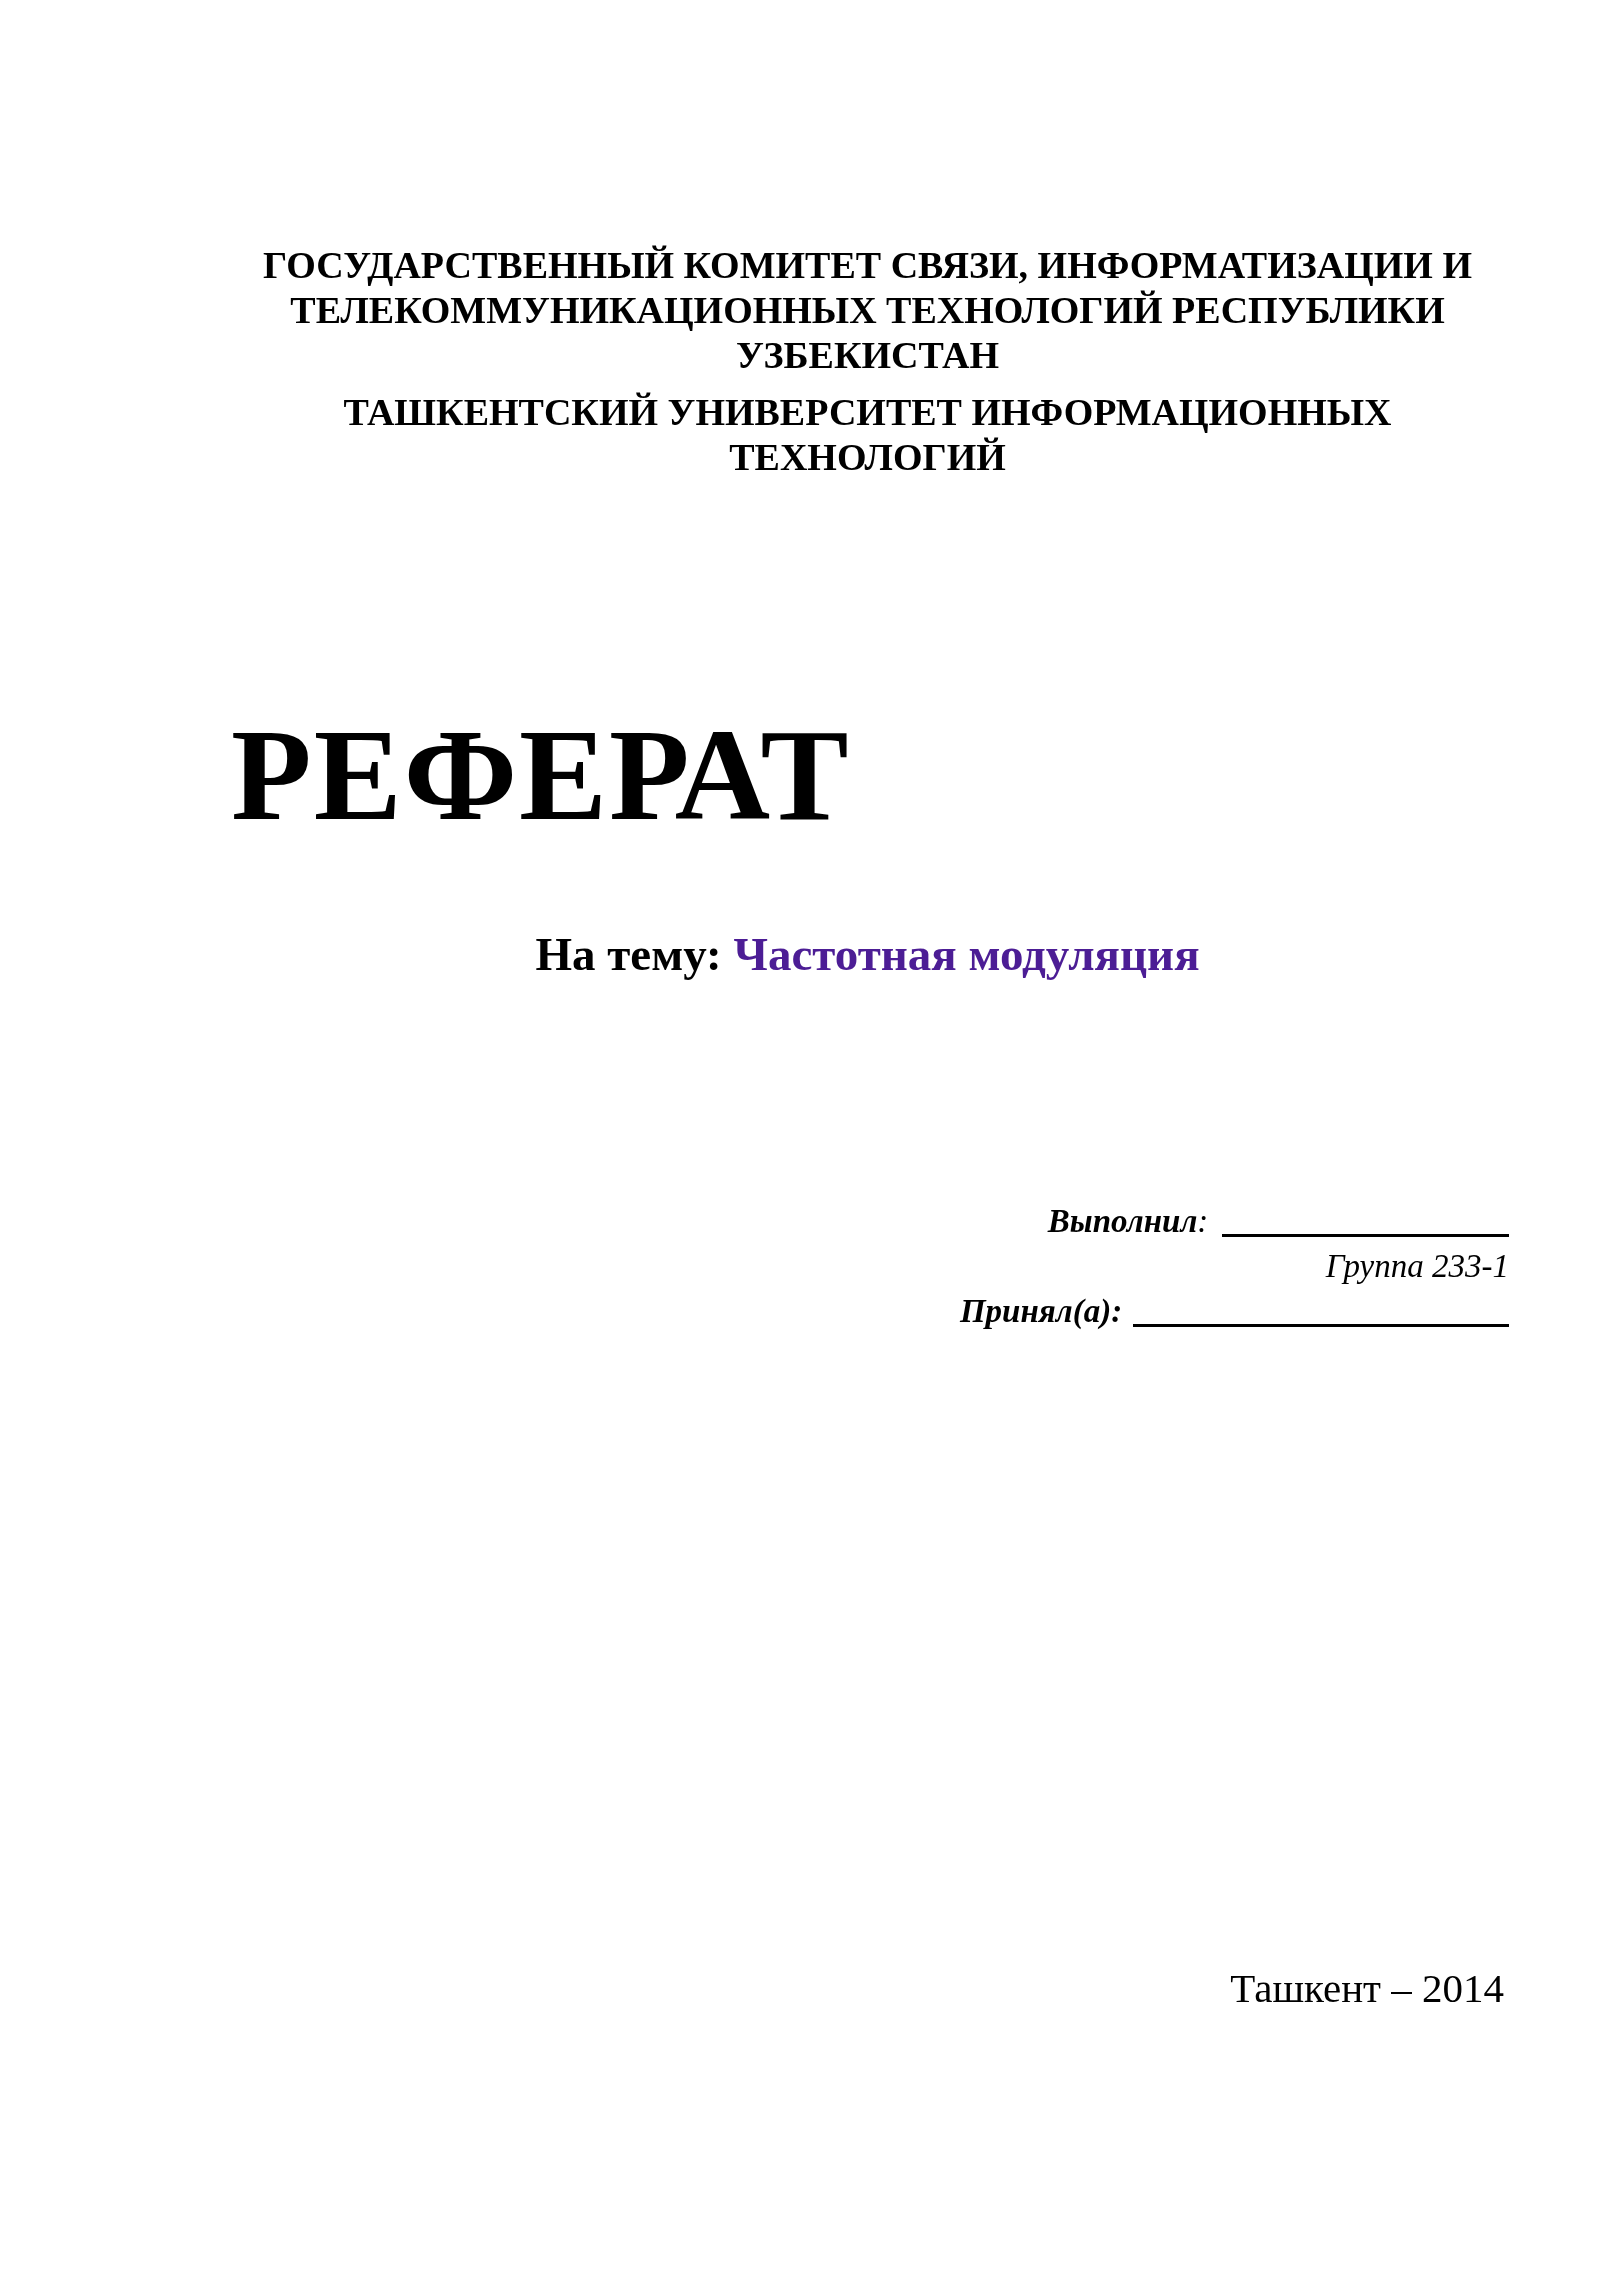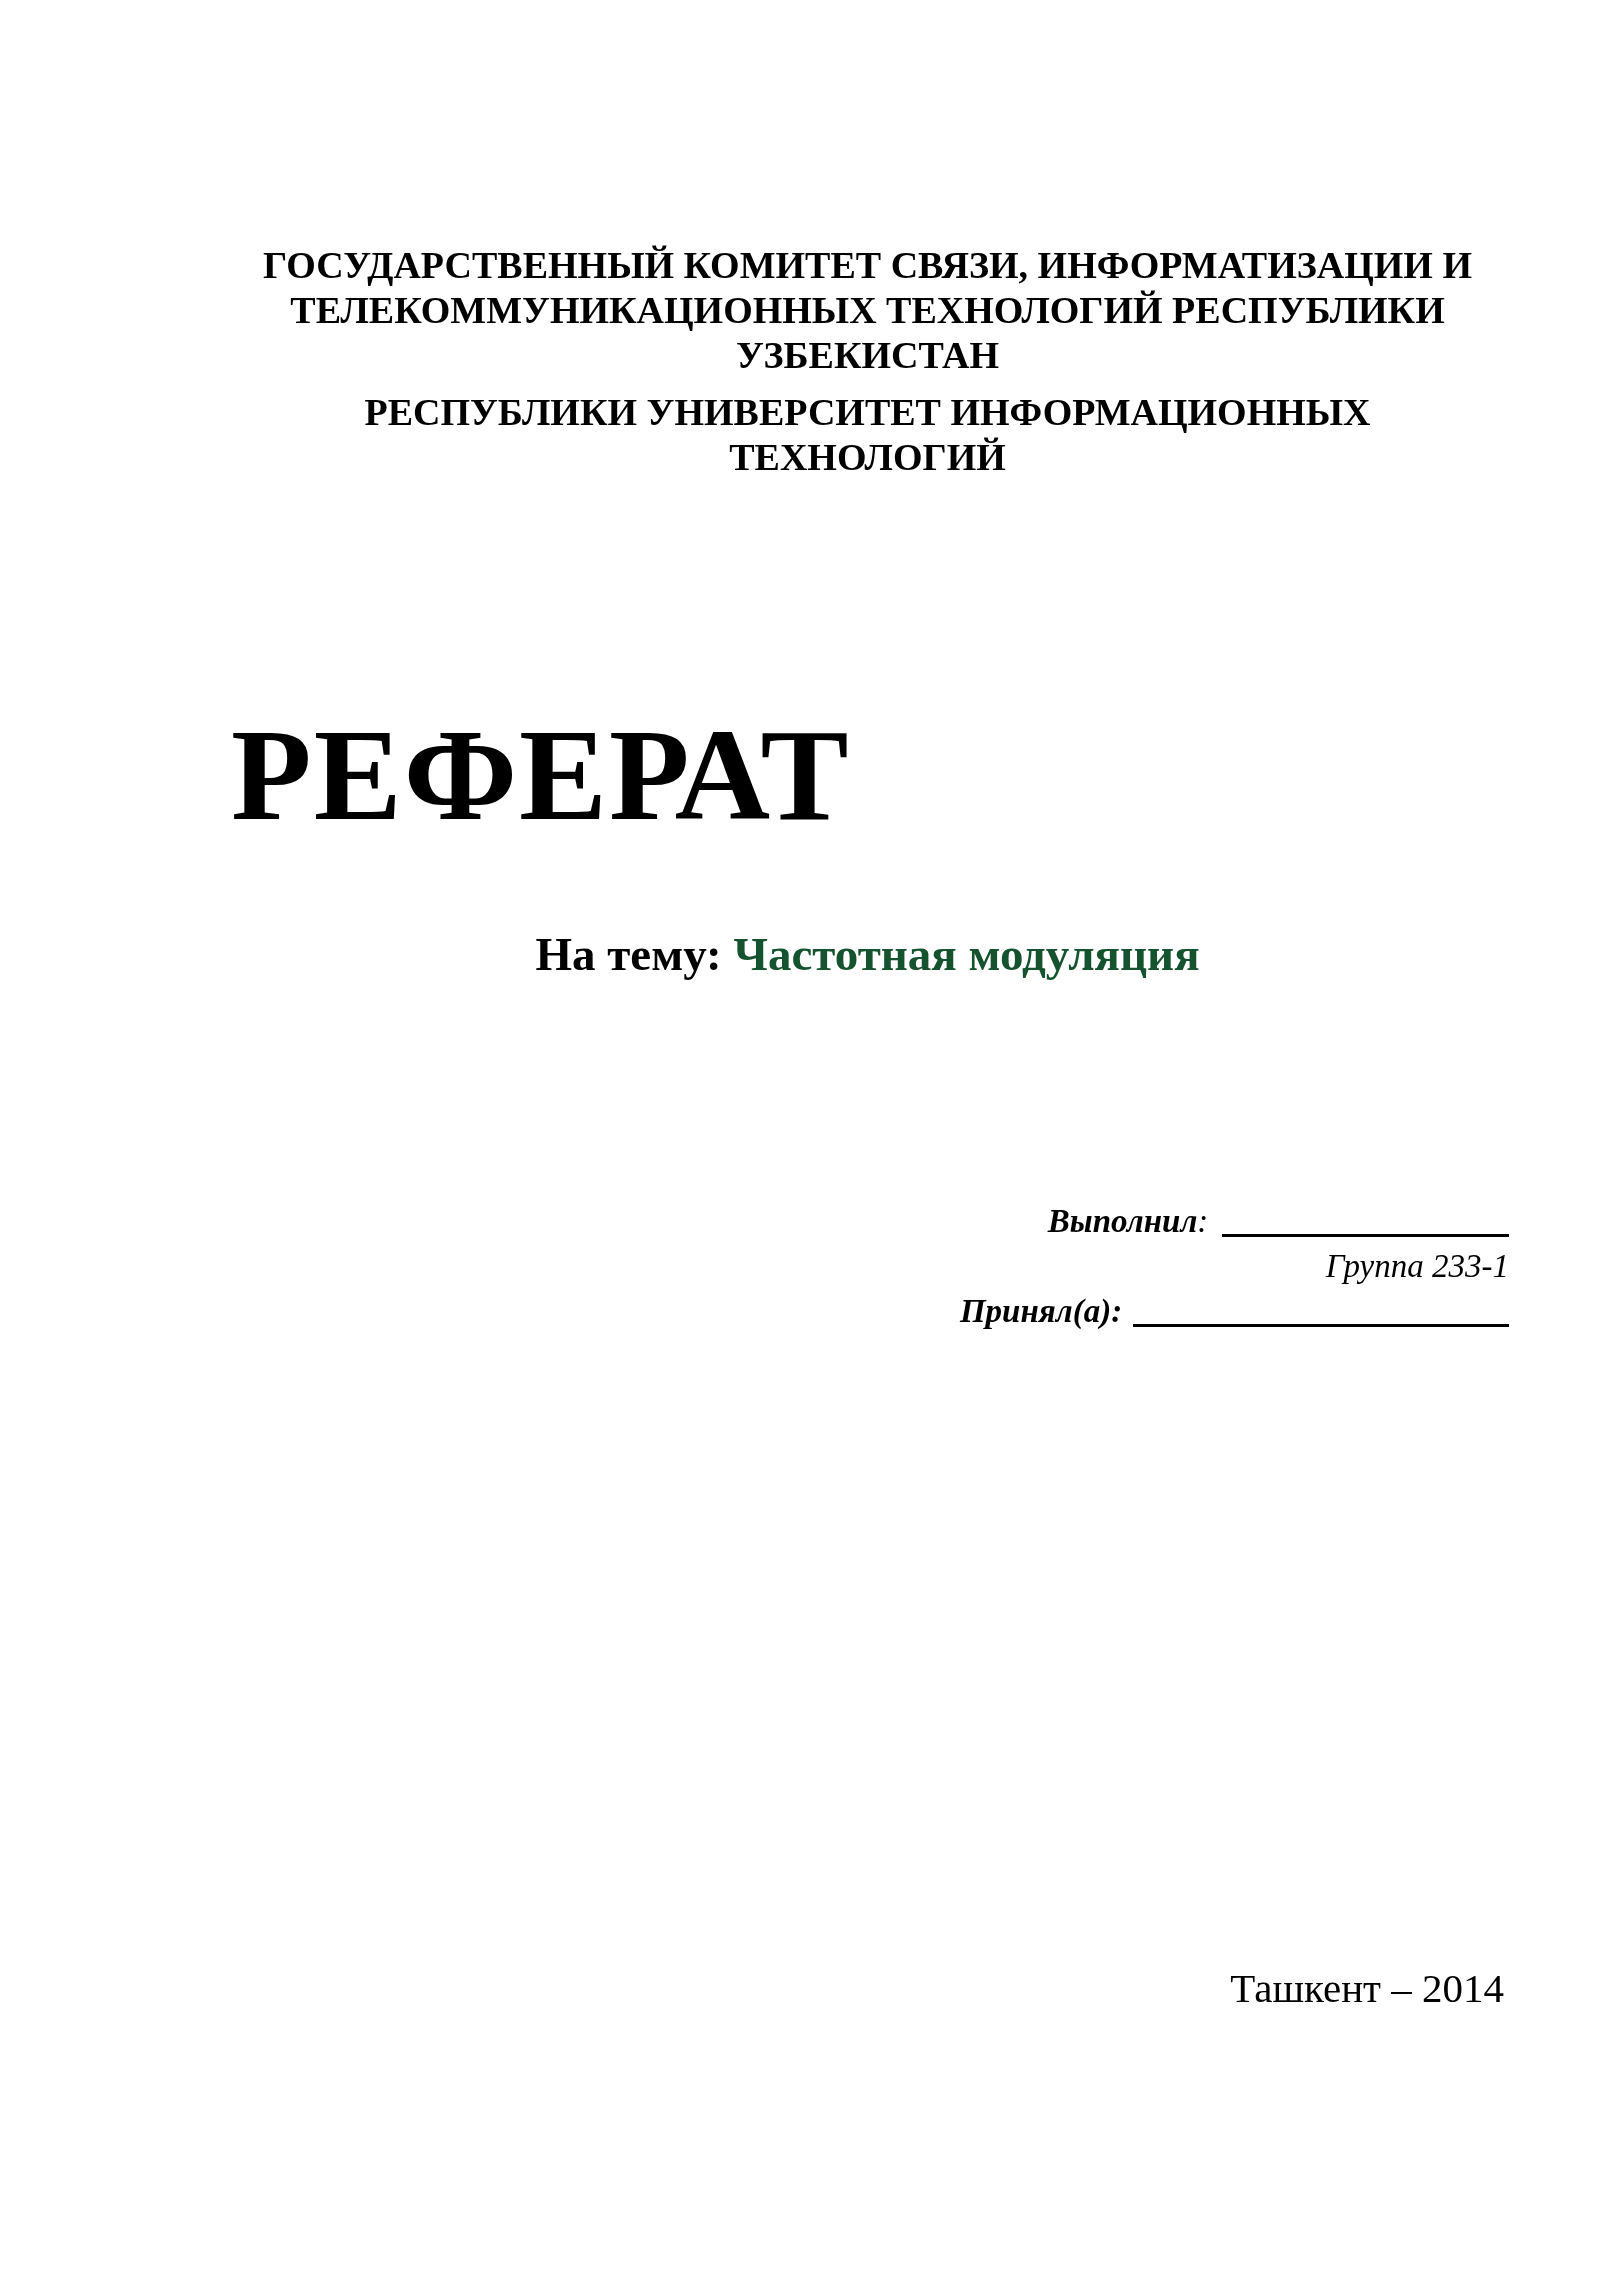--- a/index.html
+++ b/index.html
@@ -95,28 +95,28 @@
 
 <div class="page">
 
   <div class="org-header">
     <div class="committee-block">
       <div>ГОСУДАРСТВЕННЫЙ КОМИТЕТ СВЯЗИ, ИНФОРМАТИЗАЦИИ И</div>
       <div>ТЕЛЕКОММУНИКАЦИОННЫХ ТЕХНОЛОГИЙ РЕСПУБЛИКИ</div>
       <div>УЗБЕКИСТАН</div>
     </div>
     <div class="university-block">
-      <div>РЕСПУБЛИКИ УНИВЕРСИТЕТ ИНФОРМАЦИОННЫХ</div>
+      <div>ТАШКЕНТСКИЙ УНИВЕРСИТЕТ ИНФОРМАЦИОННЫХ</div>
       <div>ТЕХНОЛОГИЙ</div>
     </div>
   </div>
 
   <div class="main-title">РЕФЕРАТ</div>
 
-  <div class="topic-line"><span>На тему:</span><span> </span><span class="topic-value" style="color: #14532d;">Частотная модуляция</span></div>
+  <div class="topic-line"><span>На тему:</span><span> </span><span class="topic-value" style="color: #4c1d95;">Частотная модуляция</span></div>
 
   <div class="signature-block">
     <div class="sig-line"><span class="sig-label-bold">Выполнил</span><span class="sig-colon">:</span><span class="blank-line performed"></span></div>
     <div class="sig-line group-line">Группа 233-1</div>
     <div class="sig-line"><span class="sig-label-bold">Принял(а):</span><span class="blank-line accepted"></span></div>
   </div>
 
   <div class="footer-line">Ташкент – 2014</div>
 
 </div>

